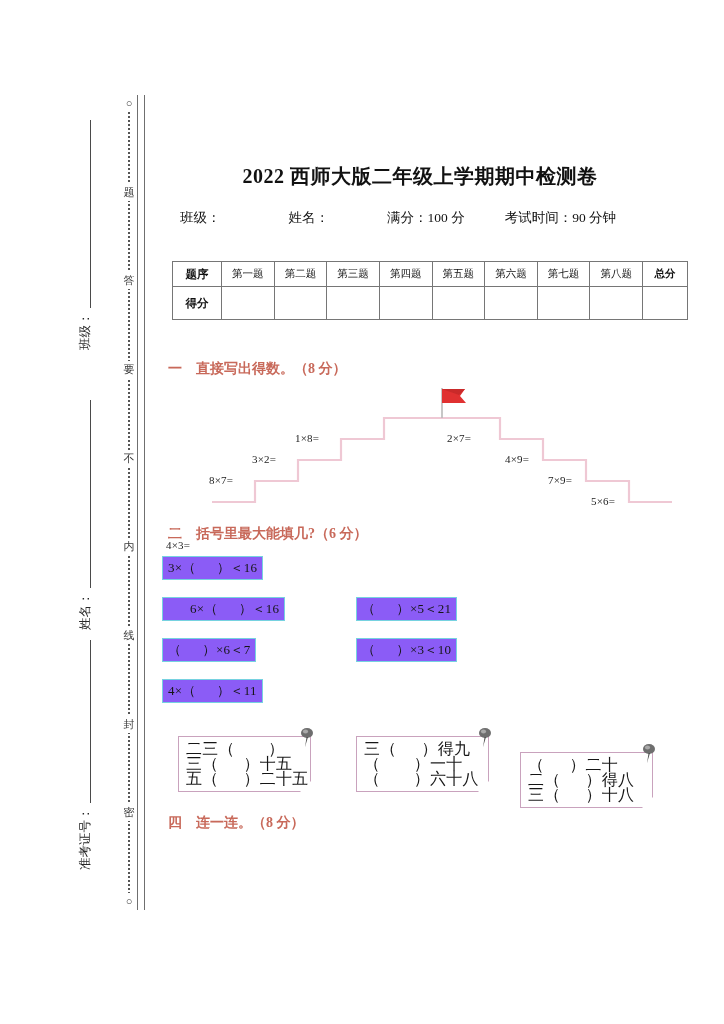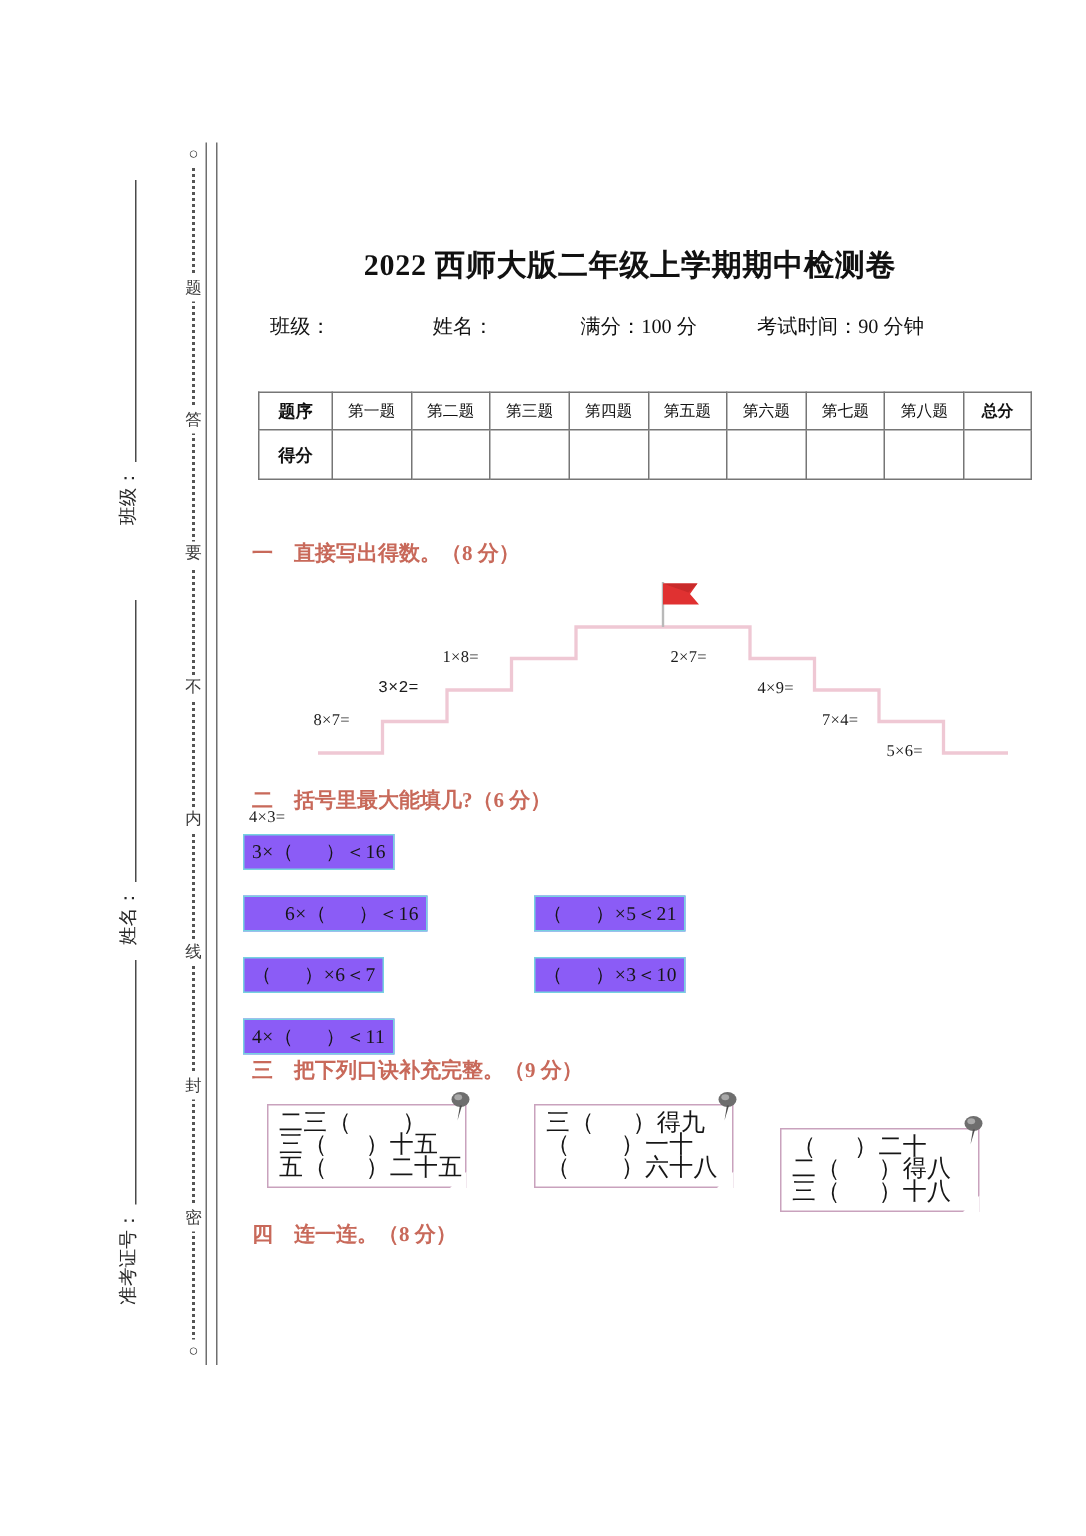--- a/index.html
+++ b/index.html
@@ -342,43 +342,40 @@
 
       <polyline points="282,33 340,33 340,54 383,54 383,75 426,75 426,96 469,96 469,117 512,117" fill="none" stroke="#efc8d4" stroke-width="2.2"></polyline>
 
       <line x1="282" y1="33" x2="282" y2="3" stroke="#b9b9b9" stroke-width="1.6"></line>
 
       <path d="M282,4 L305,4 L300,11 L306,18 L282,18 Z" fill="#e03131"></path>
       <path d="M282,4 L305,4 L299,10 Z" fill="#c92a2a"></path>
     </svg>
   <div class="stair-eq" style="left: 6px; top: 110px; margin-top: 44px;">4×3=</div>
       <div class="stair-eq" style="left: 49px; top: 89px; text-align: center;">8×7=</div>
-      <div class="stair-eq" style="left: 92px; top: 68px; font-family: Liberation Mono, monospace;">3×2=</div>
+      <div class="stair-eq" style="left: 92px; top: 68px;">3×2=</div>
       <div class="stair-eq" style="left: 135px; top: 47px;">1×8=</div>
       <div class="stair-eq" style="left: 287px; top: 47px;">2×7=</div>
       <div class="stair-eq" style="left: 345px; top: 68px;">4×9=</div>
-      <div class="stair-eq" style="left: 388px; top: 89px;">7×4=</div>
+      <div class="stair-eq" style="left: 388px; top: 89px;">7×9=</div>
       <div class="stair-eq" style="left: 431px; top: 110px;">5×6=</div>
     </div>
 
   <div class="section-head" id="sec2">
     <span class="num">二</span><span>括号里最大能填几?（6 分）</span>
   </div>
   <div id="sec2-items">
       <div class="cyanbox" style="left: 2px; top: 0px; border-color: rgb(118, 210, 224);">3×（      ）＜16</div>
       <div class="cyanbox" style="left: 2px; top: 41px; border-color: rgb(118, 210, 224); padding-left: 27px;">6×（      ）＜16</div>
       <div class="cyanbox" style="left: 196px; top: 41px; border-color: rgb(118, 210, 224);">（      ）×5＜21</div>
       <div class="cyanbox" style="left: 2px; top: 82px; border-color: rgb(118, 210, 224);">（      ）×6＜7</div>
       <div class="cyanbox" style="left: 196px; top: 82px; border-color: rgb(118, 210, 224);">（      ）×3＜10</div>
       <div class="cyanbox" style="left: 2px; top: 123px; border-color: rgb(118, 210, 224);">4×（      ）＜11</div>
     </div>
 
-  <div class="section-head" id="sec3">
-    <span class="num">三</span><span>把下列口诀补充完整。（9 分）</span>
-  </div>
   <div id="sec3-cards">
       <div class="note-card" style="left: 18px; top: 0px;">
         <div class="lines">二三（        ）
 三（      ）十五
 五（      ）二十五</div>
         <div class="fold"></div>
         <div class="fold-edge"></div>
         <div class="pin"><svg width="22" height="22" viewBox="0 0 22 22">
             <ellipse cx="11" cy="7" rx="6" ry="5" fill="#6e6e6e"></ellipse>
             <ellipse cx="9.5" cy="5.5" rx="2.6" ry="2" fill="#a9a9a9"></ellipse>

